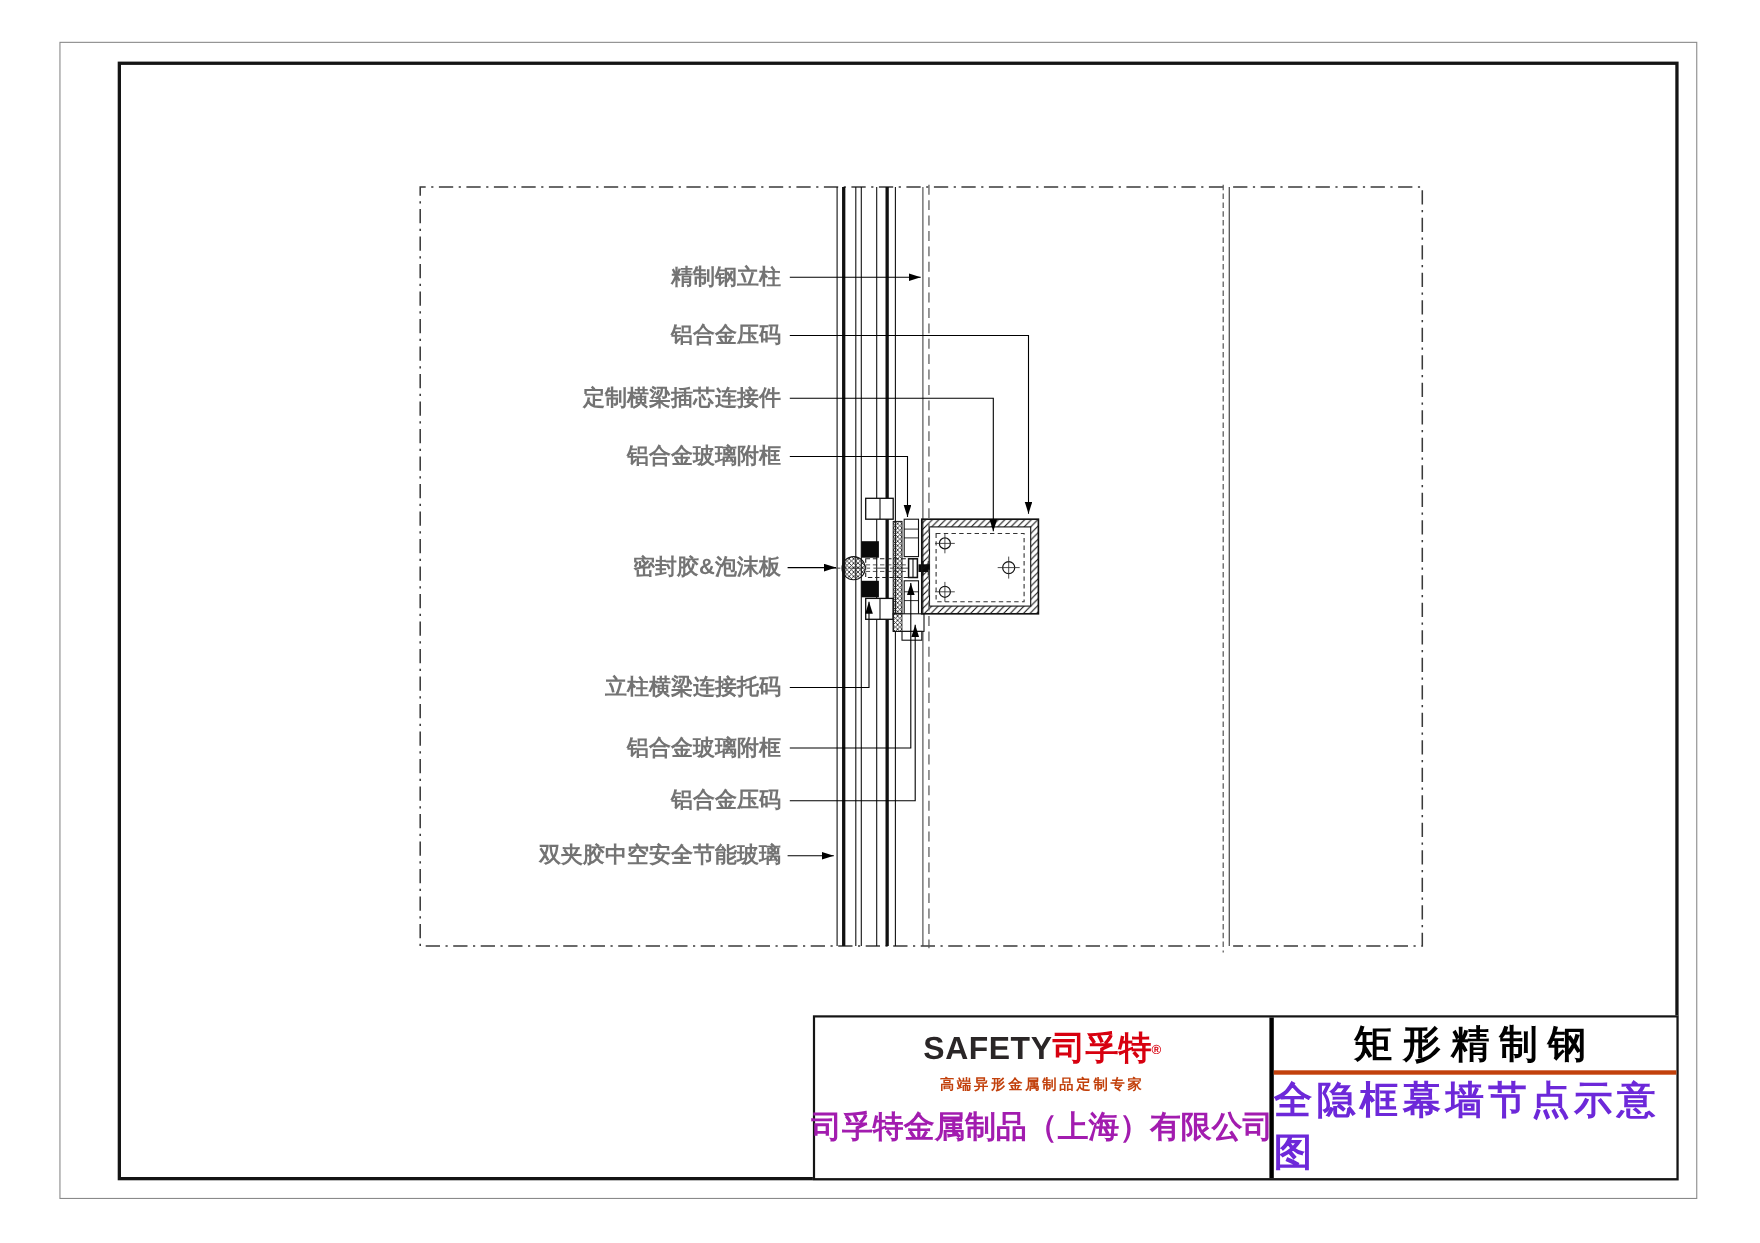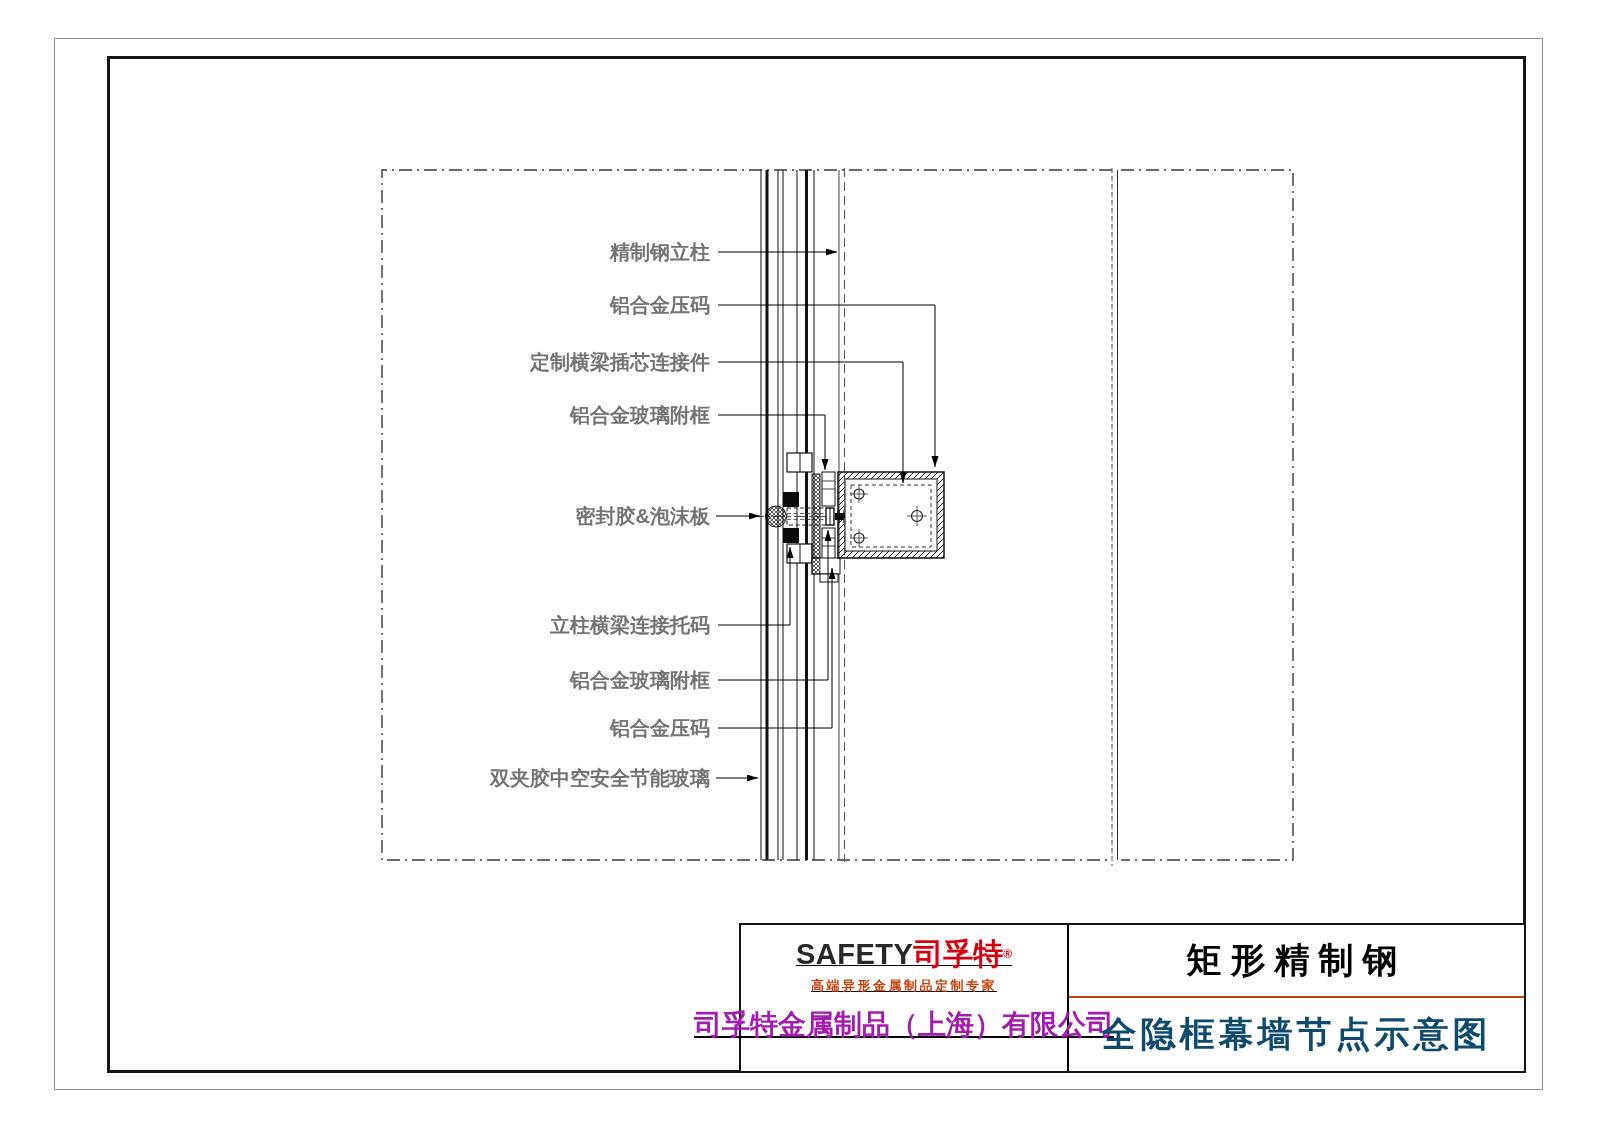--- a/index.html
+++ b/index.html
@@ -8,39 +8,39 @@
   .outer-border{position:absolute;left:54px;top:38px;width:1489px;height:1052px;
         border:1px solid #8a8a8a;box-sizing:border-box;}
   .inner-border{position:absolute;left:107px;top:56px;width:1419px;height:1017px;
         border:3px solid #141414;box-sizing:border-box;}
   svg.drawing{position:absolute;left:0;top:0;}
   .callout{position:absolute;right:890px;height:26px;line-height:26px;white-space:nowrap;
         font-family:"Liberation Sans",sans-serif;font-weight:bold;font-size:20px;color:#737373;}
   
   .title-block{position:absolute;left:739px;top:923px;width:787px;height:150px;
         border:2px solid #141414;box-sizing:border-box;display:flex;background:#fff;}
-  .tb-left{width:328px;border-right:2px solid #000000;box-sizing:border-box;
-        display:flex;flex-direction:column;align-items:center;justify-content:flex-start;text-decoration:underline;}
+  .tb-left{width:417px;border-right:4px solid #000000;box-sizing:border-box;
+        display:flex;flex-direction:column;align-items:center;justify-content:flex-start;}
   .logo-line{margin-top:12px;line-height:34px;white-space:nowrap;}
   .logo-safety{font-family:"Liberation Sans",sans-serif;font-weight:800;font-size:29px;
         color:#2a2627;letter-spacing:0.5px;}
   .logo-brand{font-family:"Liberation Sans",sans-serif;font-weight:800;font-size:30px;}
   .logo-reg{font-size:12px;vertical-align:top;font-weight:bold;}
   .logo-tagline{font-size:13px;letter-spacing:2.5px;margin-top:1px;font-weight:bold;
         font-family:"Liberation Sans",sans-serif;}
   .company-name{margin-top:11px;font-family:"Liberation Serif",serif;font-weight:600;
         font-size:28px;color:#a21caf;white-space:nowrap;}
   .tb-right{flex:1;display:flex;flex-direction:column;}
-  .tb-product{height:73px;border-bottom:2px solid #c2410c;box-sizing:border-box;
+  .tb-product{height:73px;border-bottom:4px solid #c2410c;box-sizing:border-box;
         display:flex;align-items:center;justify-content:center;
         font-family:"Liberation Serif",serif;font-weight:600;font-size:35px;
         letter-spacing:9px;color:#000;}
   .tb-drawing{flex:1;display:flex;align-items:center;justify-content:center;
         font-family:"Liberation Serif",serif;font-weight:600;font-size:35px;
-        letter-spacing:4px;color:#0c4a6e;}
+        letter-spacing:4px;color:#6d28d9;}
 </style>
 </head>
 <body>
 
 <div class="page">
 
   <div class="outer-border"></div>
   <div class="inner-border"></div>
 
   <svg class="drawing" width="1600" height="1130" viewBox="0 0 1600 1130">

